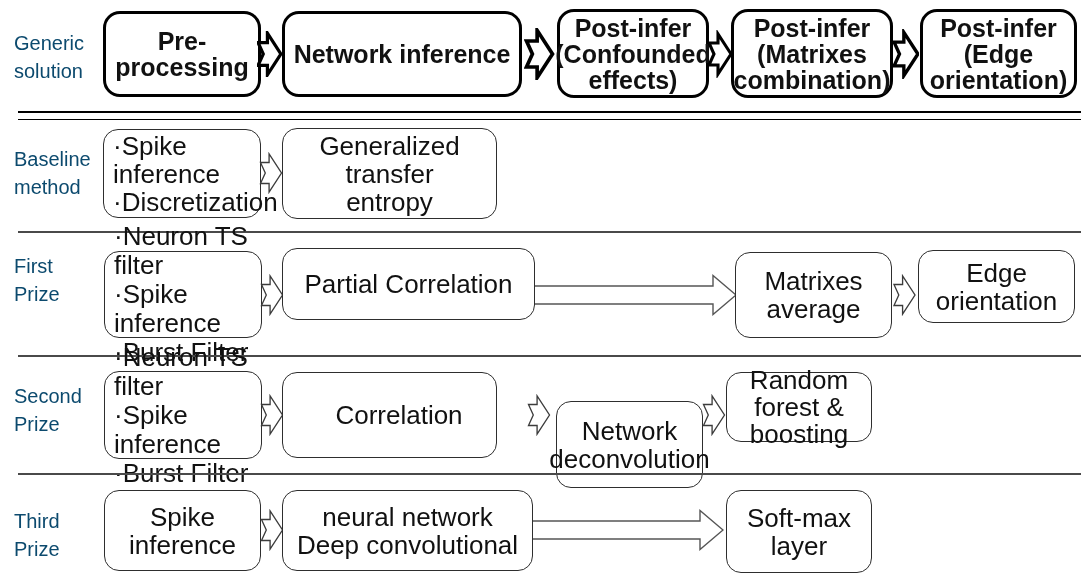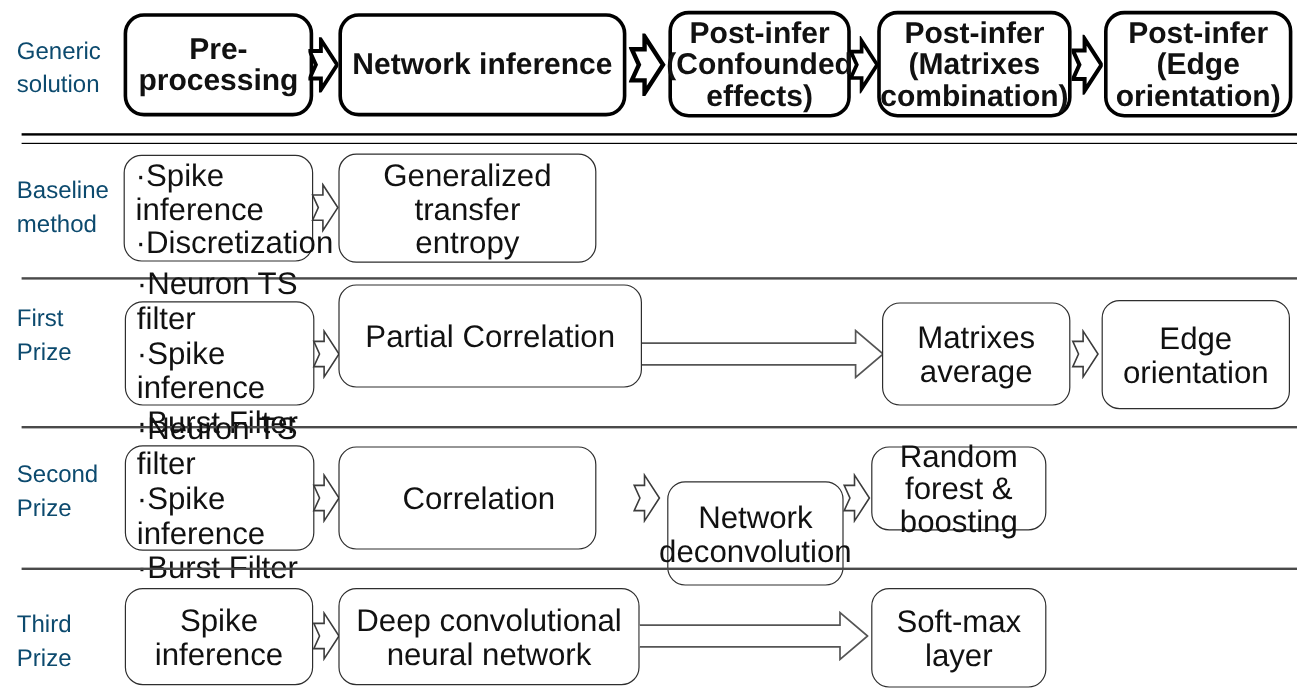--- a/index.html
+++ b/index.html
@@ -147,38 +147,38 @@
   <div class="box thin-box align-left" style="left:104px; top:251px; width:158px; height:87px; line-height:29px;">
     <span class="ln">·Neuron TS filter</span>
     <span class="ln">·Spike inference</span>
     <span class="ln">·Burst Filter</span>
   </div>
 
   <svg class="arrow" style="left:260px; top:274px;" width="24" height="42" viewBox="0 0 24 44">
     <polygon points="1,11 10,11 10,2 23,22 10,42 10,33 1,33 6,22" fill="#ffffff" stroke="#3c3c3c" stroke-width="1.4" stroke-linejoin="miter"></polygon>
   </svg>
 
-  <div class="box thin-box" style="left:282px; top:237px; width:253px; height:86px;">
+  <div class="box thin-box" style="left:282px; top:248px; width:253px; height:72px;">
     <span class="ln">Partial Correlation</span>
   </div>
 
   <svg class="arrow" style="left:535px; top:274px;" width="202" height="42" viewBox="0 0 202 42">
     <path d="M0,12 H178 V1.5 L201,21 L178,40.5 V30 H0" fill="#ffffff" stroke="#555555" stroke-width="1.4" stroke-linejoin="miter"></path>
   </svg>
 
   <div class="box thin-box" style="left:735px; top:252px; width:157px; height:86px;">
     <span class="ln">Matrixes</span>
     <span class="ln">average</span>
   </div>
 
   <svg class="arrow" style="left:892px; top:274px;" width="25" height="42" viewBox="0 0 24 44">
     <polygon points="1,11 10,11 10,2 23,22 10,42 10,33 1,33 6,22" fill="#ffffff" stroke="#3c3c3c" stroke-width="1.4" stroke-linejoin="miter"></polygon>
   </svg>
 
-  <div class="box thin-box" style="left:918px; top:250px; width:157px; height:91px;">
+  <div class="box thin-box" style="left:918px; top:250px; width:157px; height:73px;">
     <span class="ln">Edge</span>
     <span class="ln">orientation</span>
   </div>
 
   <div class="divider-single" style="top:355px;"></div>
 
   <div class="row-label" style="left:14px; top:382px;">
     <span>Second</span>
     <span>Prize</span>
   </div>
@@ -225,22 +225,22 @@
 
   <div class="box thin-box" style="left:104px; top:490px; width:157px; height:81px;">
     <span class="ln">Spike inference</span>
   </div>
 
   <svg class="arrow" style="left:260px; top:509px;" width="24" height="42" viewBox="0 0 24 44">
     <polygon points="1,11 10,11 10,2 23,22 10,42 10,33 1,33 6,22" fill="#ffffff" stroke="#3c3c3c" stroke-width="1.4" stroke-linejoin="miter"></polygon>
   </svg>
 
   <div class="box thin-box" style="left:282px; top:490px; width:251px; height:81px;">
+    <span class="ln">neural network</span>
     <span class="ln">Deep convolutional</span>
-    <span class="ln">neural network</span>
   </div>
 
   <svg class="arrow" style="left:533px; top:509px;" width="191" height="42" viewBox="0 0 191 42">
     <path d="M0,12 H167 V1.5 L190,21 L167,40.5 V30 H0" fill="#ffffff" stroke="#555555" stroke-width="1.4" stroke-linejoin="miter"></path>
   </svg>
 
   <div class="box thin-box" style="left:726px; top:490px; width:146px; height:83px;">
     <span class="ln">Soft-max</span>
     <span class="ln">layer</span>
   </div>

